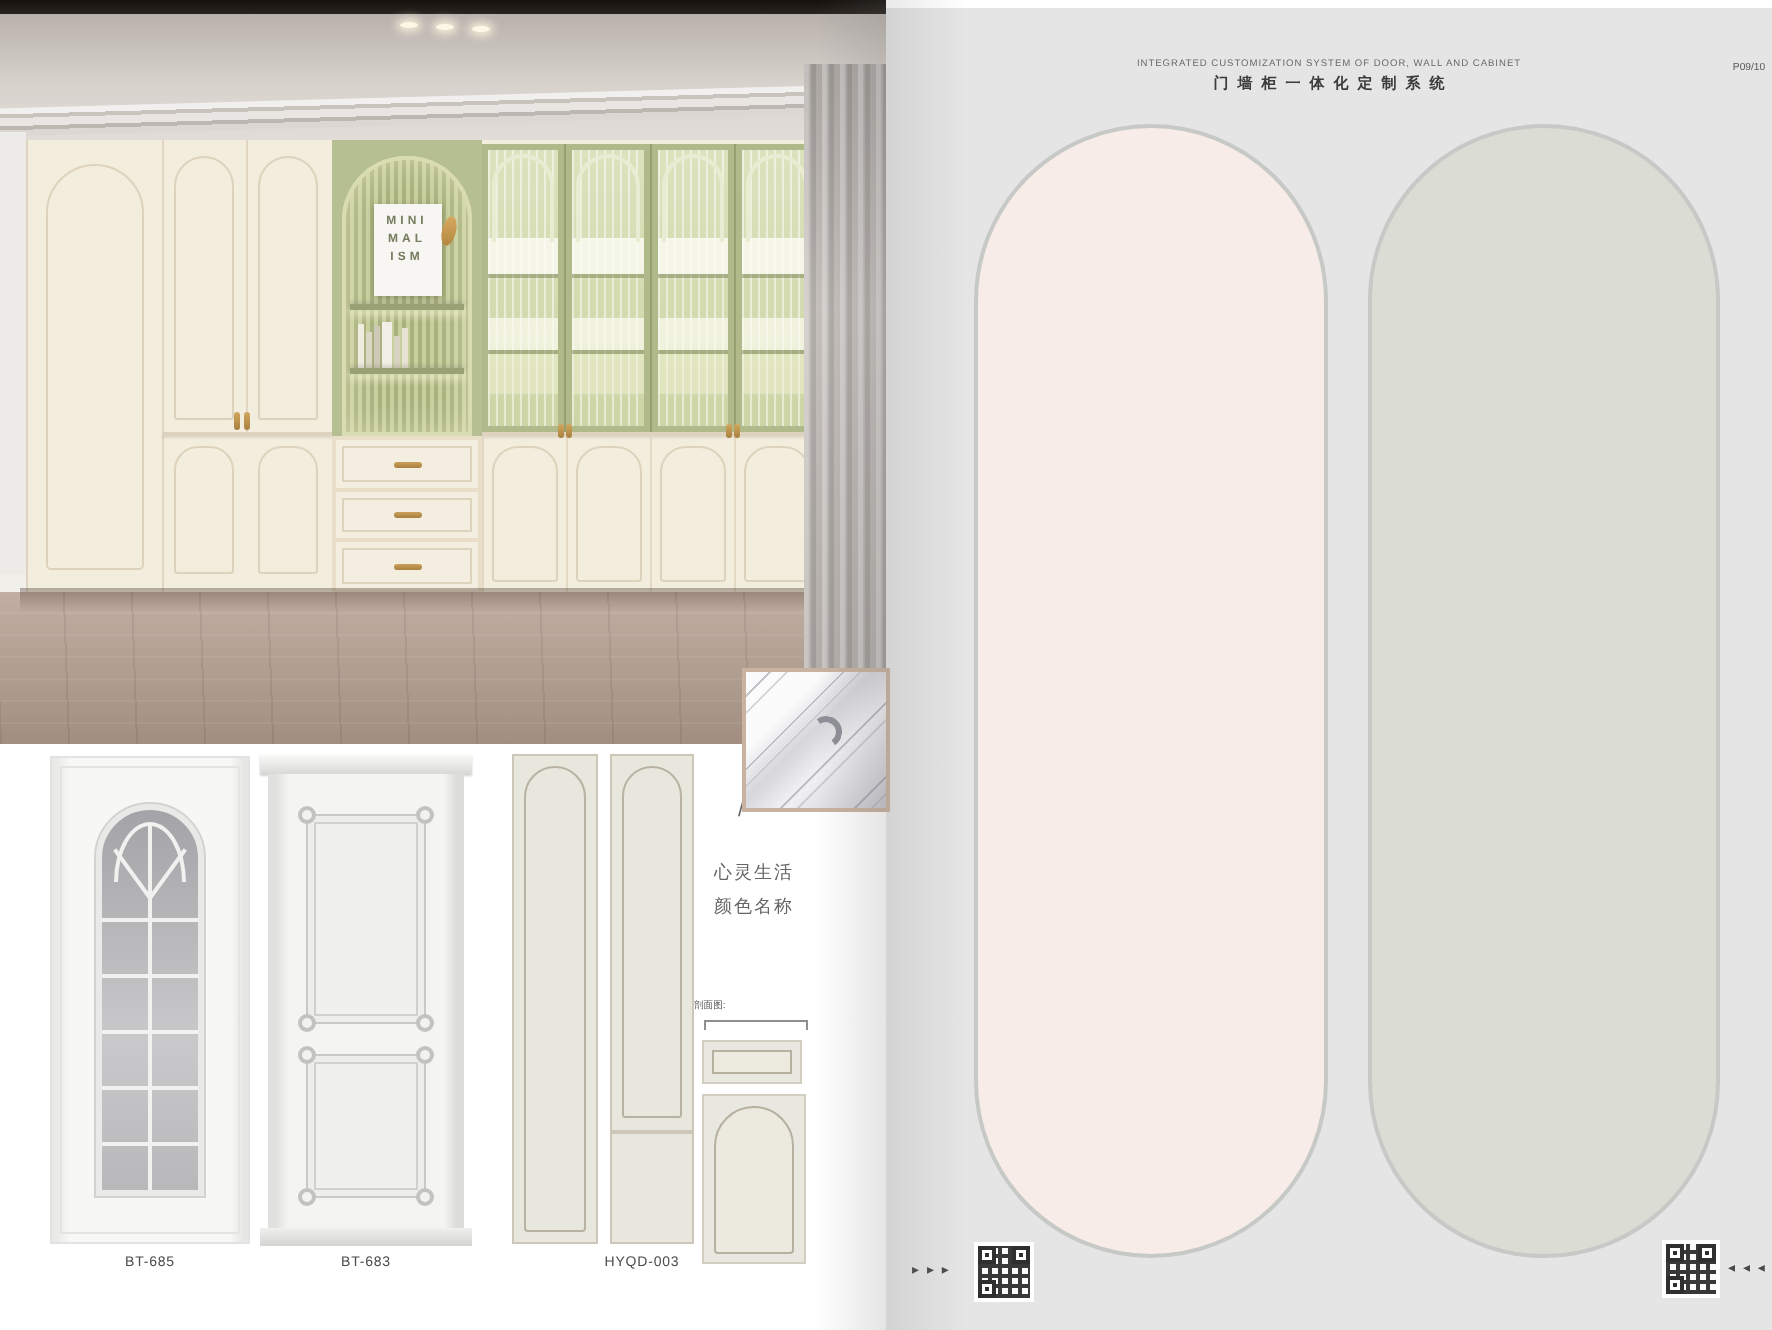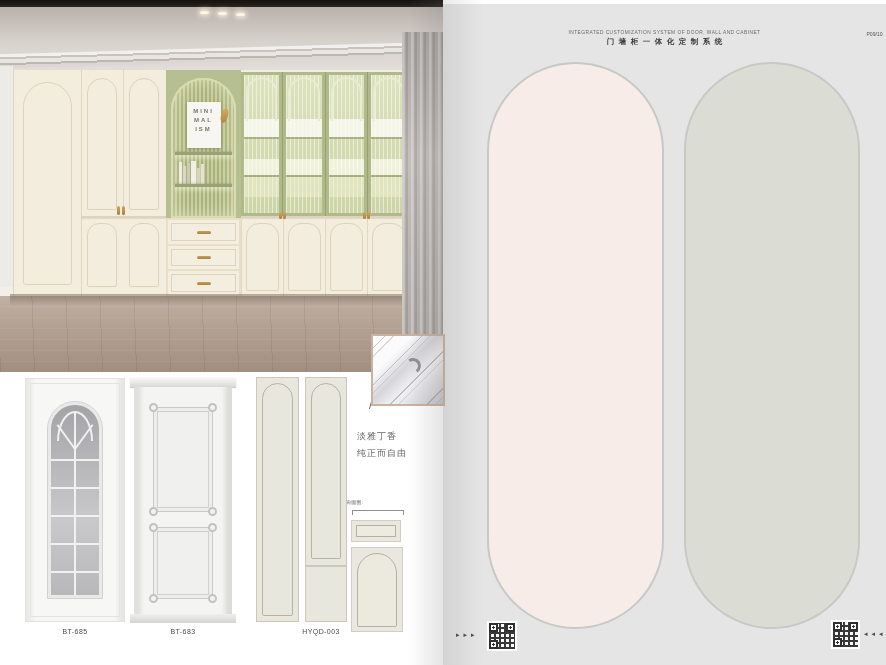--- a/index.html
+++ b/index.html
@@ -338,22 +338,22 @@
   <div class="samp-arch">
       <div class="in"></div>
     </div>
 
   <div class="detailframe">
     <div class="df-in"></div>
     <div class="df-orn"></div>
   </div>
   <div class="slash">/</div>
   <div class="tagline">
-    <div>淡雅丁香</div>
-    <div>纯正而自由</div>
+    <div>心灵生活</div>
+    <div>颜色名称</div>
   </div>
 
   <div class="gutterL"></div>
   <div class="gutterR"></div>
 
   <div class="rightpage">
     <div class="hdr-en">INTEGRATED CUSTOMIZATION SYSTEM OF DOOR, WALL AND CABINET</div>
     <div class="hdr-cn">门墙柜一体化定制系统</div>
     <div class="pagenum">P09/10</div>
 

